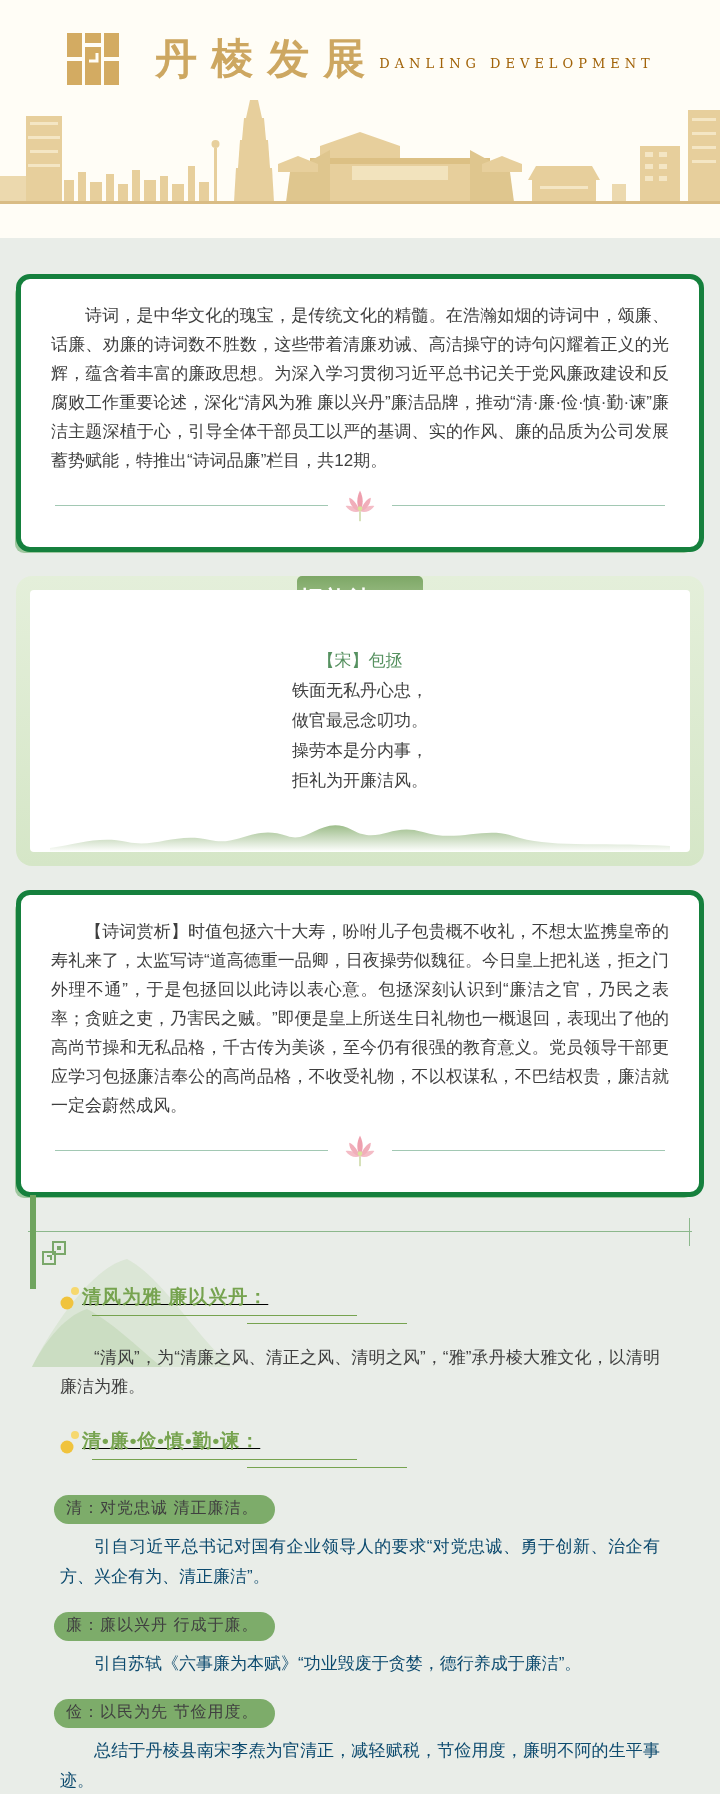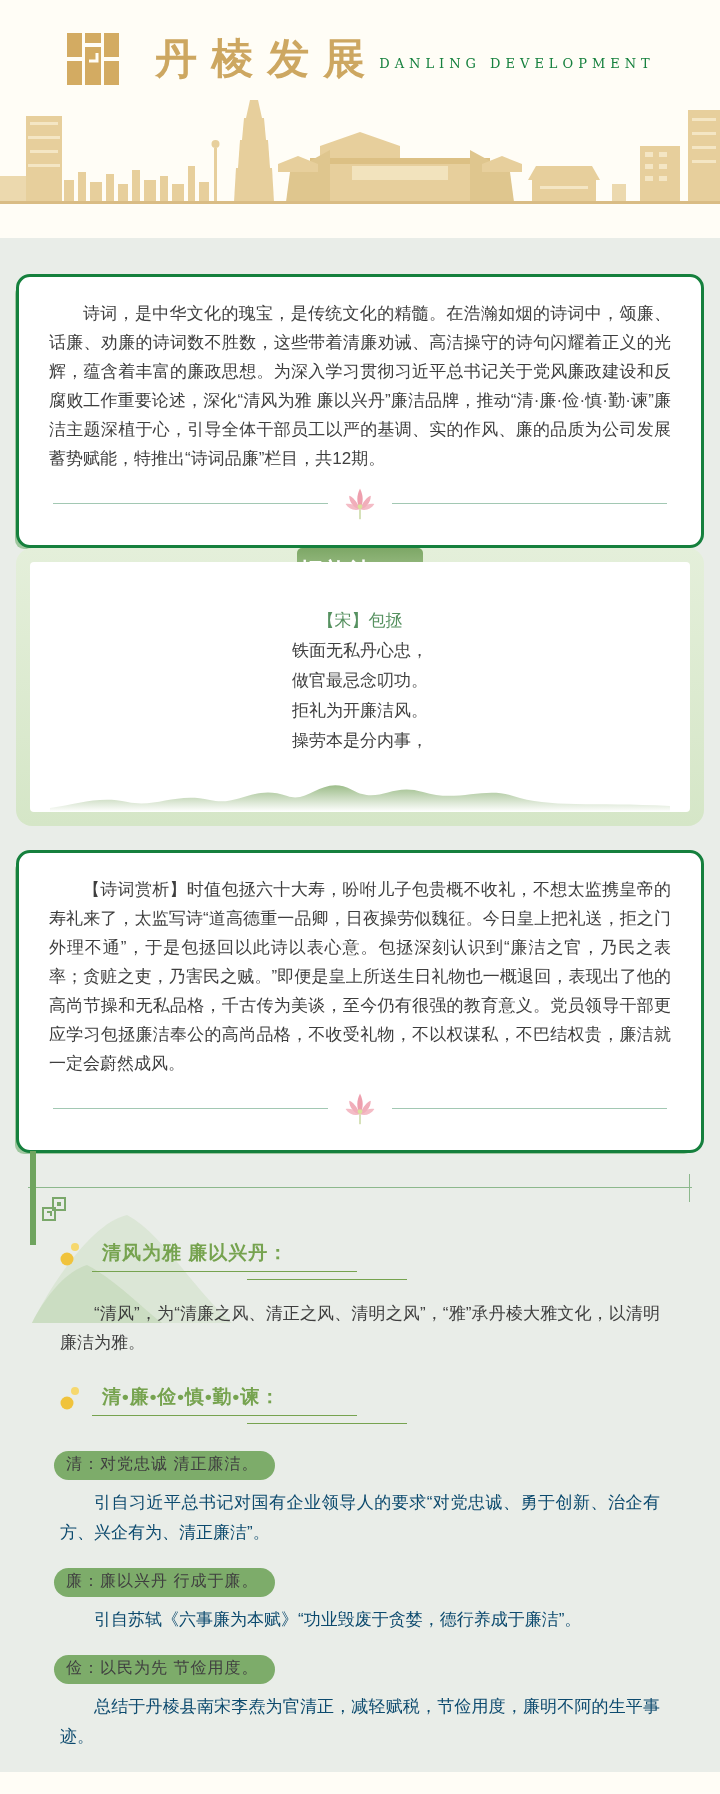--- a/index.html
+++ b/index.html
@@ -5,61 +5,61 @@
   * { box-sizing: border-box; }
   html,body { margin:0; padding:0; }
   body { background:#fffdf6; font-family:"Liberation Sans","DejaVu Sans",sans-serif; }
   .page { width:720px; margin:0 auto; background:#fffdf6; overflow:hidden; }
 
   
   .brand { display:flex; justify-content:center; align-items:center; gap:20px; padding-top:30px; height:88px; }
   .brand-col { display:flex; align-items:center; }
   .brand-cn { font-family:"DejaVu Serif","Liberation Serif",serif; font-size:42px; font-weight:700;
               color:#cda761; letter-spacing:14px; line-height:1; text-indent:14px; }
-  .brand-en { font-family:"DejaVu Serif","Liberation Serif",serif; font-size:13px; color:#15803d;
+  .brand-en { font-family:"DejaVu Serif","Liberation Serif",serif; font-size:13px; color:#a16207;
               letter-spacing:5px; margin-top:9px; }
   .skyline { display:block; width:720px; height:120px; }
 
   
   .main { background:#e9ede8; margin-top:30px; padding:36px 16px 0; }
 
   
-  .card { position:relative; background:#fff; border:3px solid #15803d; border-radius:14px;
-          box-shadow:-6px 6px 0 -5px #9ec79e; padding:22px 30px 10px; }
+  .card { position:relative; background:#fff; border:5px solid #15803d; border-radius:14px;
+          box-shadow:-6px 6px 0 -5px #9ec79e; padding:22px 30px 10px; margin-bottom:24px; }
   .para { font-size:17px; color:#3e3e3e; line-height:29px; text-align:justify; text-indent:2em; margin:0; }
 
   .divider { display:flex; align-items:center; gap:14px; margin:12px 4px 14px; }
   .divider .line { flex:1; height:1px; background:#a2c8b3; }
   .lotus { width:36px; height:36px; flex:0 0 auto; }
 
   
   .poem-card { position:relative; background:linear-gradient(180deg,#e4efda,#d5e6c7);
                border-radius:16px; padding:14px; margin-bottom:24px; }
   .poem-inner { position:relative; background:#fff; border-radius:4px; text-align:center;
-                padding:40px 20px 0; overflow:hidden; }
+                padding:52px 20px 0; overflow:hidden; }
   .poem-badge { position:absolute; top:0; left:50%; transform:translateX(-50%); width:126px;
                 padding:8px 0 10px; background:linear-gradient(180deg,#7da766,#b9d4a4);
                 border-radius:5px 5px 16px 16px; color:#fff; font-size:22px; font-weight:700;
                 letter-spacing:3px; text-indent:3px; }
   .poem-author { color:#569160; font-size:17px; line-height:30px; margin-top:4px; }
   .poem-line { color:#404040; font-size:17px; line-height:30px; }
   .poem-mountains { display:block; width:100%; height:50px; margin-top:6px; }
 
   
   .frame { position:relative; margin:34px 16px 0; padding:30px 28px 10px; }
   .frame-topline { position:absolute; top:0; left:-4px; right:-4px; height:1px; background:#8cb88c; }
   .frame-bar { position:absolute; left:-2px; top:-36px; width:6px; height:94px; background:#6fa45e; }
   .frame-tick-tr { position:absolute; right:-2px; top:-13px; width:1px; height:28px; background:#8cb88c; }
   .ornament { position:absolute; width:27px; height:27px; }
   .ornament.tl { left:10px; top:10px; }
   .wash { position:absolute; pointer-events:none; }
   .wash.tl { left:0; top:6px; }
   .frame-content { position:relative; }
 
-  .sec-heading { display:flex; align-items:center; gap:20px; margin:22px 0 2px; }
+  .sec-heading { display:flex; align-items:center; gap:0; margin:22px 0 2px;text-decoration:underline; }
   .dots { width:22px; height:28px; flex:0 0 auto; }
   .sec-title { color:#76a34f; font-size:19px; font-weight:700; letter-spacing:1px; }
   .underlines { position:relative; height:14px; margin-left:32px; }
   .underlines .u1 { position:absolute; top:2px; left:0; width:265px; height:1px; background:#76a34f; }
   .underlines .u2 { position:absolute; top:10px; left:155px; width:160px; height:1px; background:#76a34f; }
 
   .term-label { display:inline-block; background:#7dac6a; color:#404040; font-size:16px;
                 padding:3px 17px 5px 12px; border-radius:15px; letter-spacing:1px; margin:10px 0 2px -6px; }
   .term-body { font-size:17px; color:#0c4a6e; line-height:30px; text-align:justify; text-indent:2em; margin:6px 0 10px; }
 </style>
@@ -155,22 +155,22 @@
         <div class="line"></div>
       </div>
     </div>
 
     <div class="poem-card">
       <div class="poem-badge">拒礼诗</div>
       <div class="poem-inner">
         <div class="poem-author">【宋】包拯</div>
         <div class="poem-line">铁面无私丹心忠，</div>
         <div class="poem-line">做官最忌念叨功。</div>
+        <div class="poem-line">操劳本是分内事，</div>
         <div class="poem-line">拒礼为开廉洁风。</div>
-        <div class="poem-line">操劳本是分内事，</div>
         <svg class="poem-mountains" viewBox="0 0 640 50" preserveAspectRatio="none">
           <defs>
             <linearGradient id="mg" x1="0" y1="0" x2="0" y2="1">
               <stop offset="0" stop-color="#9dbd8a"></stop>
               <stop offset="1" stop-color="#9dbd8a" stop-opacity="0"></stop>
             </linearGradient>
           </defs>
           <path d="M0 46 C30 42 50 34 80 40 C110 46 130 30 165 38 C195 45 210 22 245 34 C268 42 282 12 312 28 C340 43 352 20 385 30 C420 41 448 24 478 34 C515 46 560 40 640 44 L640 50 L0 50 Z" fill="url(#mg)"></path>
         </svg>
       </div>

